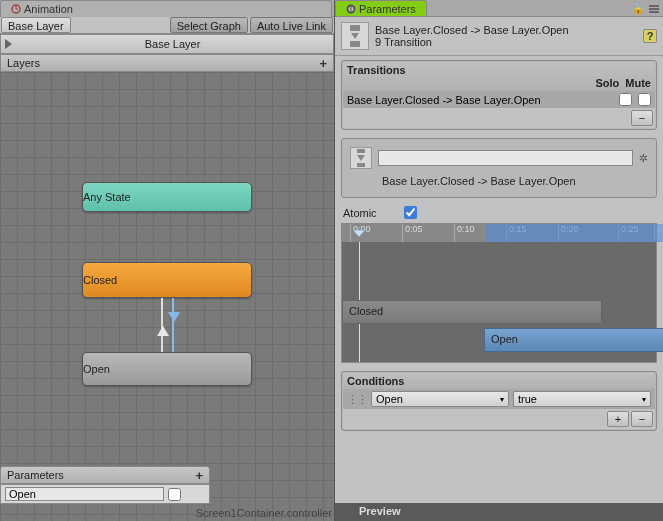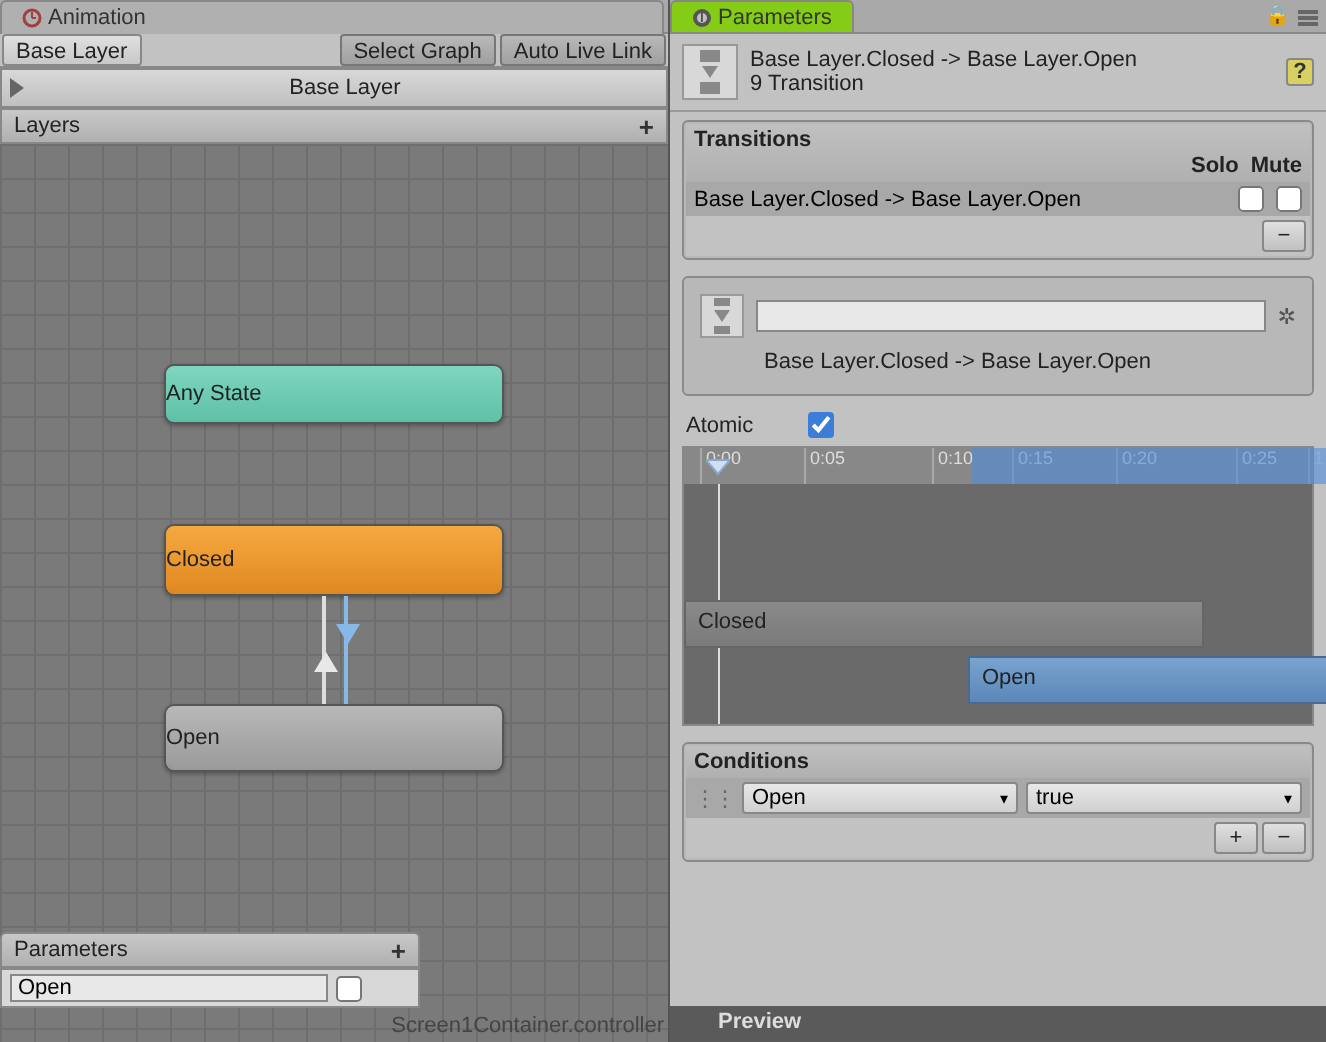--- a/index.html
+++ b/index.html
@@ -207,21 +207,21 @@
 
     <div class="atomic-row">
       <span>Atomic</span>
       <input type="checkbox" checked="" style="">
     </div>
 
     <div class="timeline">
       <div class="tl-ruler">
         <div class="tick" style="left:8px">0:00</div>
         <div class="tick" style="left:60px">0:05</div>
-        <div class="tick" style="left:124px">0:10</div>
+        <div class="tick" style="left:112px">0:10</div>
         <div class="tick" style="left:164px">0:15</div>
         <div class="tick" style="left:216px">0:20</div>
         <div class="tick" style="left:276px">0:25</div>
         <div class="tick" style="left:312px">1</div>
         <div class="tl-sel" style="left:144px;width:180px"></div>
         <svg style="position:absolute;left:11px;top:3px" width="12" height="12">
             <polygon points="6,10 0,3 12,3" fill="#d0e0f0" stroke="#88a8d0"></polygon>
           </svg>
       </div>
       <div class="tl-body">

